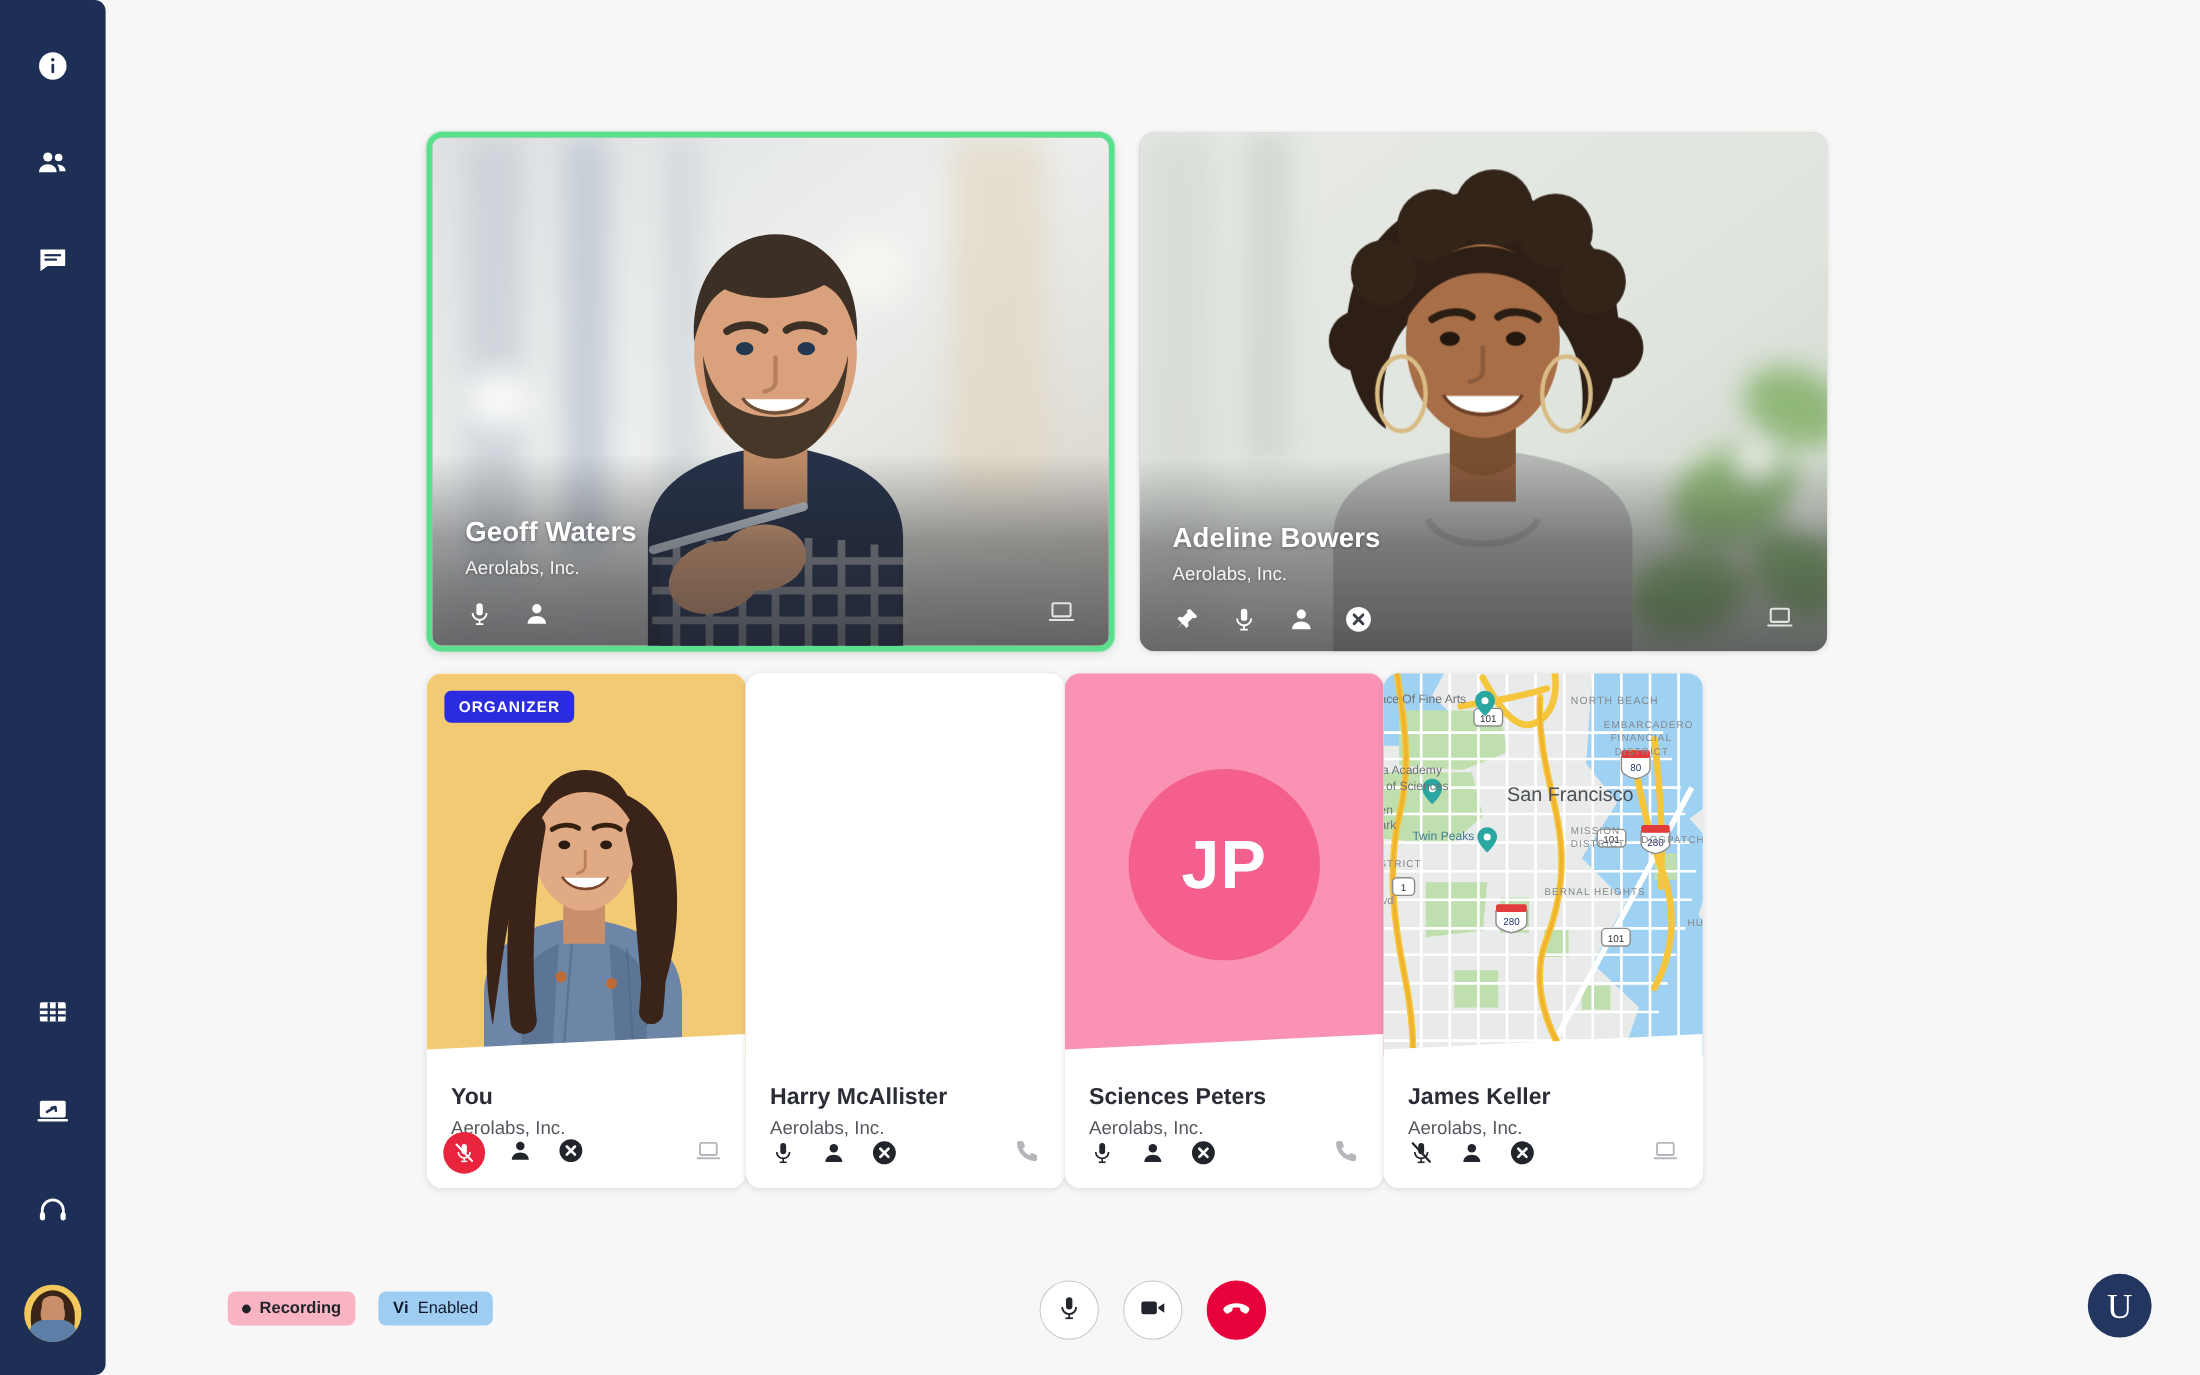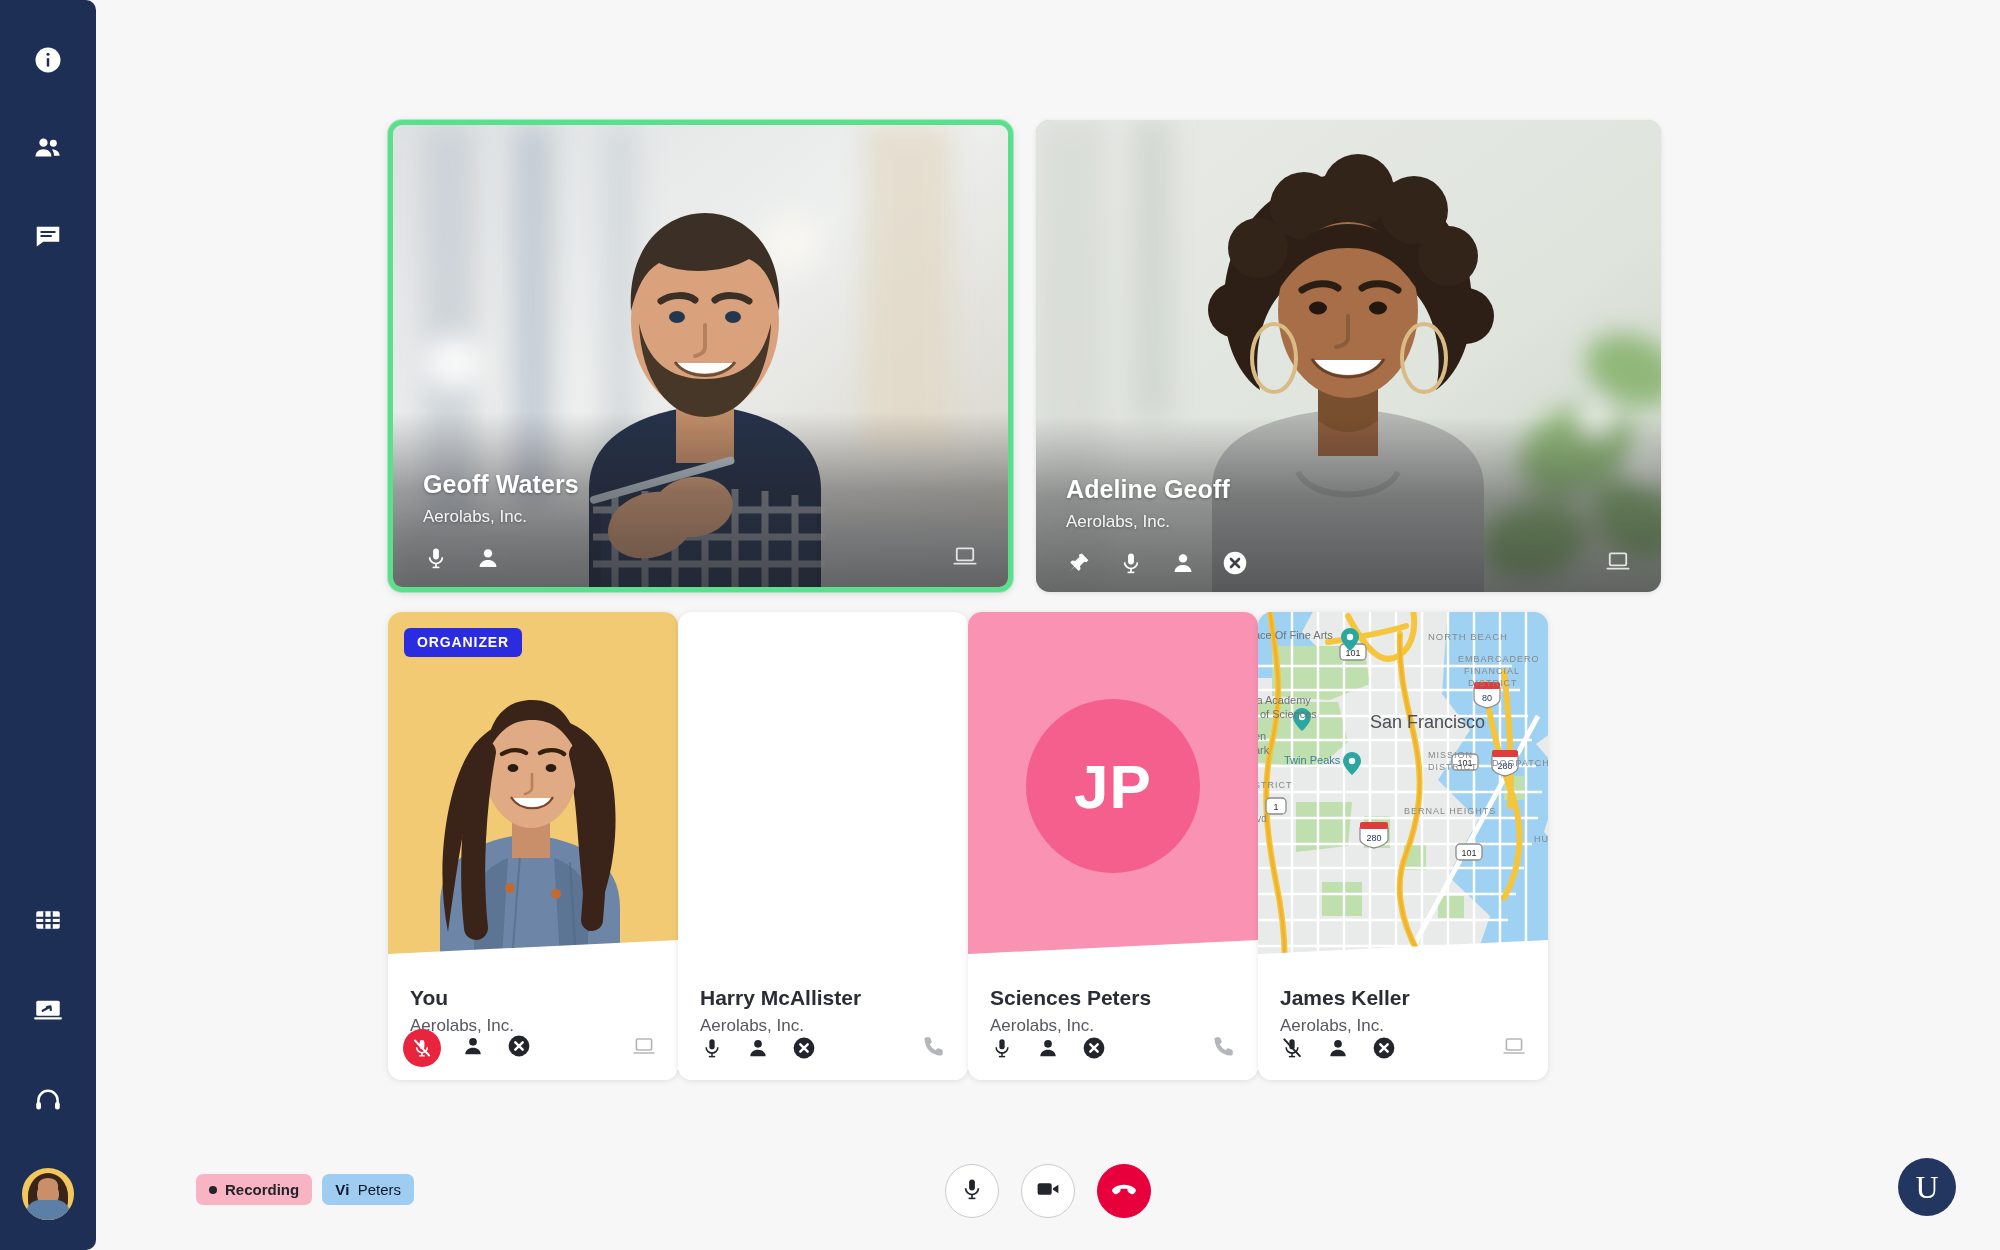--- a/index.html
+++ b/index.html
@@ -111,21 +111,21 @@
     color: #fff; font-size: 62px; font-weight: 700; letter-spacing: 1px;
   }
 
   
   .map-svg { position:absolute; left:-6px; top:-6px; width: 320px; height: 380px; }
 
   
   #bottom { position: absolute; left: 96px; right: 0; bottom: 0; height: 126px; }
   .badges { position: absolute; left: 100px; top: 50px; display: flex; gap: 10px; align-items: center; }
   .badge { display: inline-flex; align-items: center; gap: 8px;
-           border-radius: 7px; padding: 7px 13px; font-size: 15px; font-weight: 700; }
+           border-radius: 7px; padding: 7px 13px; font-size: 15px; font-weight: 700; margin-left: 11px; }
   .badge.rec { background: #f9b4c4; color: #22242b; }
   .badge.vi  { background: #9fcdf2; color: #0f172a; }
   .recdot { width: 8px; height: 8px; border-radius: 50%; background: #22242b; }
   .vi-mark { font-weight: 800; letter-spacing: .3px; }
   .vi-label { font-weight: 400; }
 
   .callctl { position: absolute; left: 50%; transform: translateX(-50%); top: 40px; display: flex; gap: 22px; }
   .rbtn { width: 54px; height: 54px; border-radius: 50%; background: #fff;
           border: 1.6px solid #c9cbd0; display:flex; align-items:center; justify-content:center; cursor:pointer; }
   .rbtn.hang { background: #e8003c; border-color: #e8003c; }
@@ -359,21 +359,21 @@
               <path d="M276 239c14 24 58 24 72 0" stroke="#6b3f28" stroke-width="3" fill="none"></path>
 
               <ellipse cx="238" cy="238" rx="22" ry="34" fill="none" stroke="#d8bc84" stroke-width="4"></ellipse>
               <ellipse cx="388" cy="238" rx="22" ry="34" fill="none" stroke="#d8bc84" stroke-width="4"></ellipse>
 
               <path d="M262 352c14 30 86 30 100 0" stroke="#9fa39f" stroke-width="6" fill="none"></path>
             </g>
           </svg>
         </div>
         <div class="vtile-overlay"></div>
-        <div class="vname">Adeline Geoff</div>
+        <div class="vname">Adeline Bowers</div>
         <div class="vorg">Aerolabs, Inc.</div>
         <div class="vctrl">
           <span class="ic">
             <svg width="24" height="24" viewBox="0 0 24 24" fill="#fff">
                 <path d="M14.8 2.6l6.6 6.6-2.1 2.1-2-.6-4.3 4.3.5 3.1-1.8 1.8-4.1-4.1-4.5 4.5 4.2-4.9-4-4 1.8-1.8 3.1.5 4.3-4.3-.6-2z"></path>
               </svg>
           </span>
           <span class="ic">
             <svg width="24" height="24" viewBox="0 0 24 24" fill="#fff">
                 <rect x="9.1" y="2.4" width="5.8" height="11" rx="2.9"></rect>
@@ -689,21 +689,21 @@
 
   <div id="bottom">
 
     <div class="badges">
       <span class="badge rec">
         <span class="recdot"></span>
         <span>Recording</span>
       </span>
       <span class="badge vi">
         <span class="vi-mark">Vi</span>
-        <span class="vi-label">Peters</span>
+        <span class="vi-label">Enabled</span>
       </span>
     </div>
 
     <div class="callctl">
       <div class="rbtn">
         <span>
           <svg width="24" height="24" viewBox="0 0 24 24" fill="#22252c">
               <rect x="9.1" y="2.4" width="5.8" height="11" rx="2.9"></rect>
               <path d="M5.6 11.2a6.4 6.4 0 0012.8 0" stroke="#22252c" stroke-width="1.7" fill="none"></path>
               <rect x="11.2" y="17" width="1.6" height="4.4"></rect>

